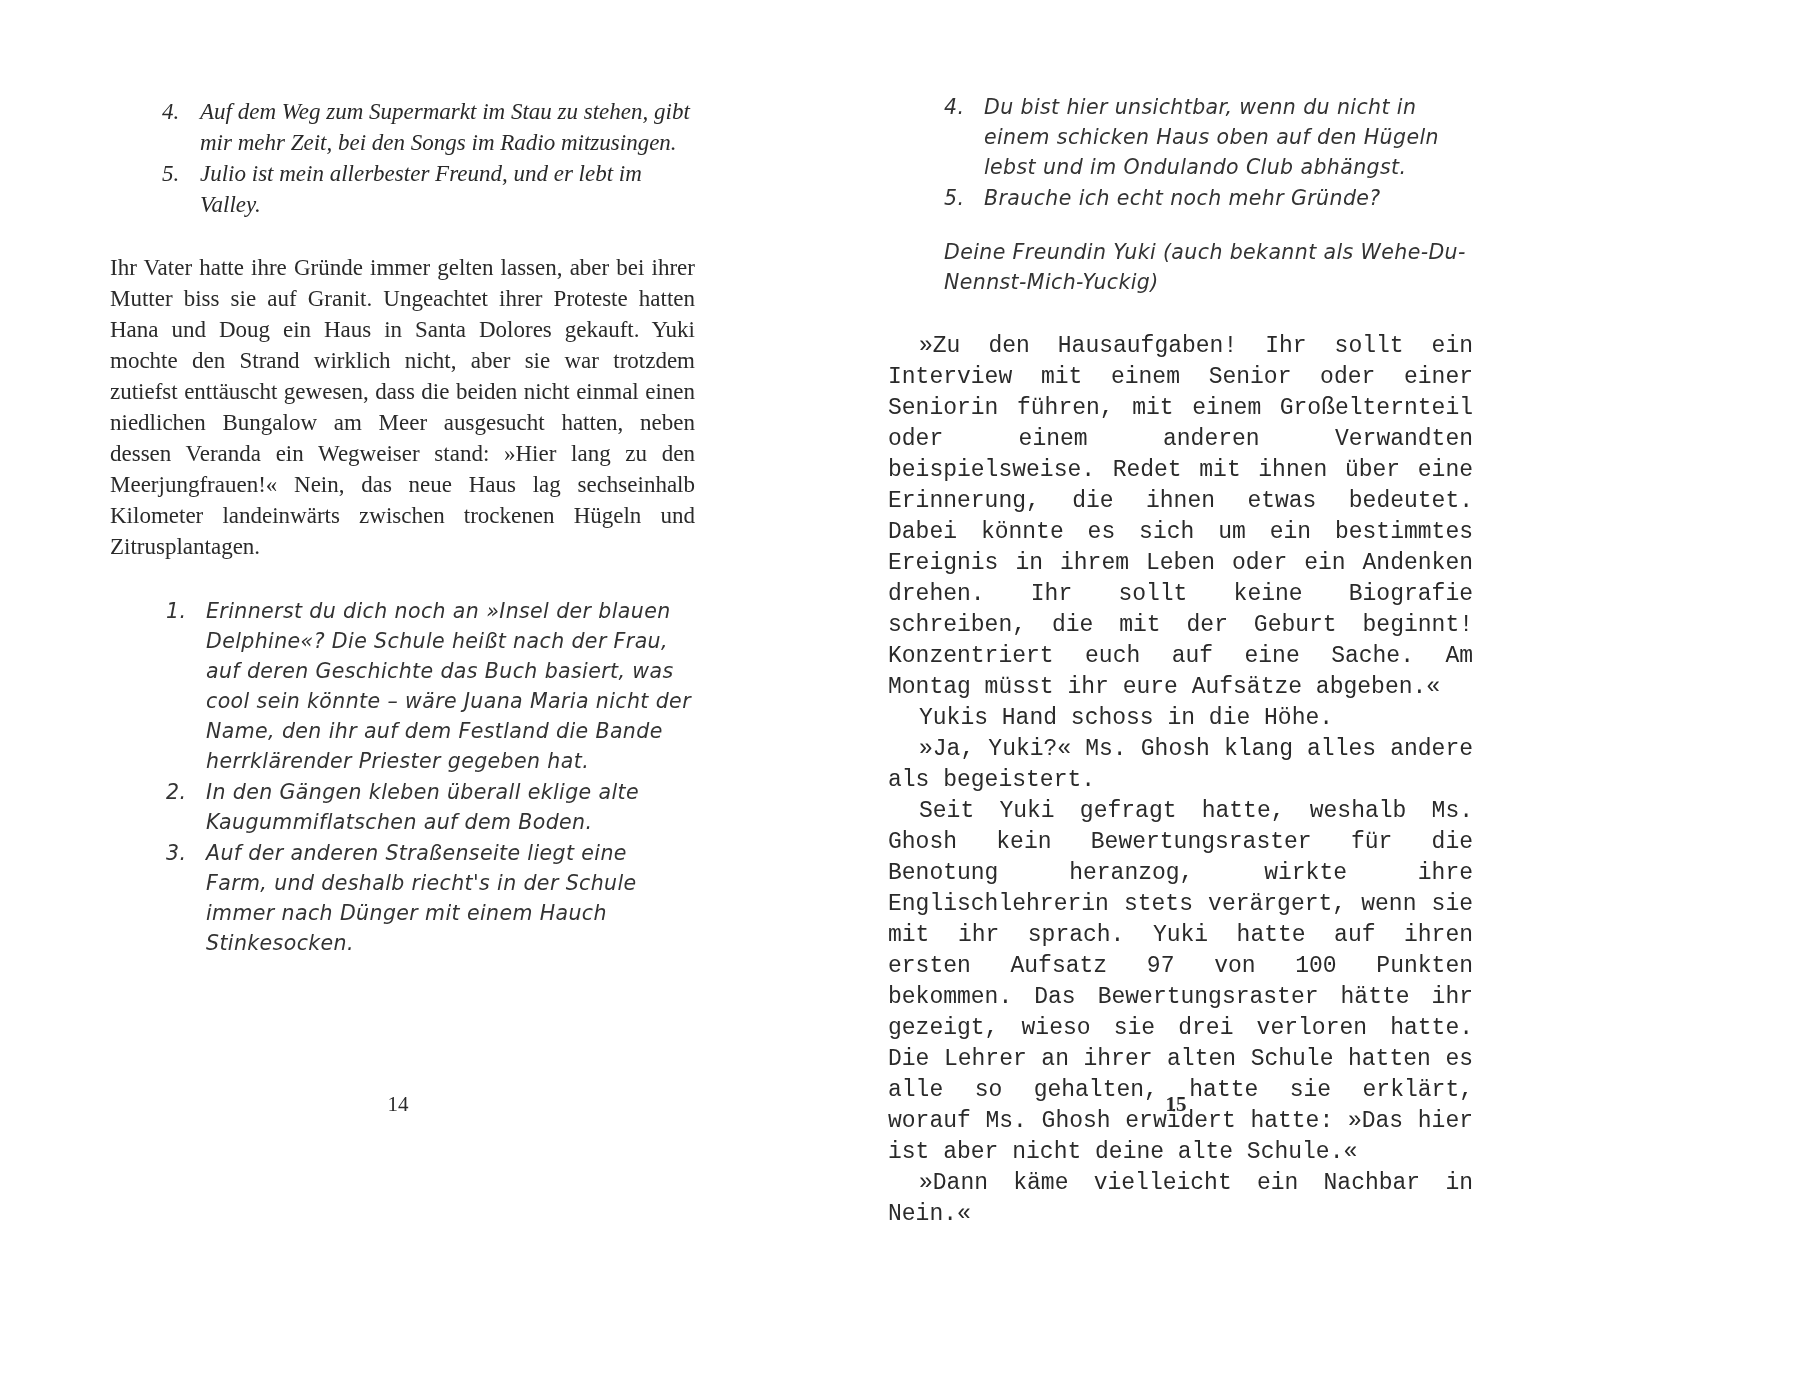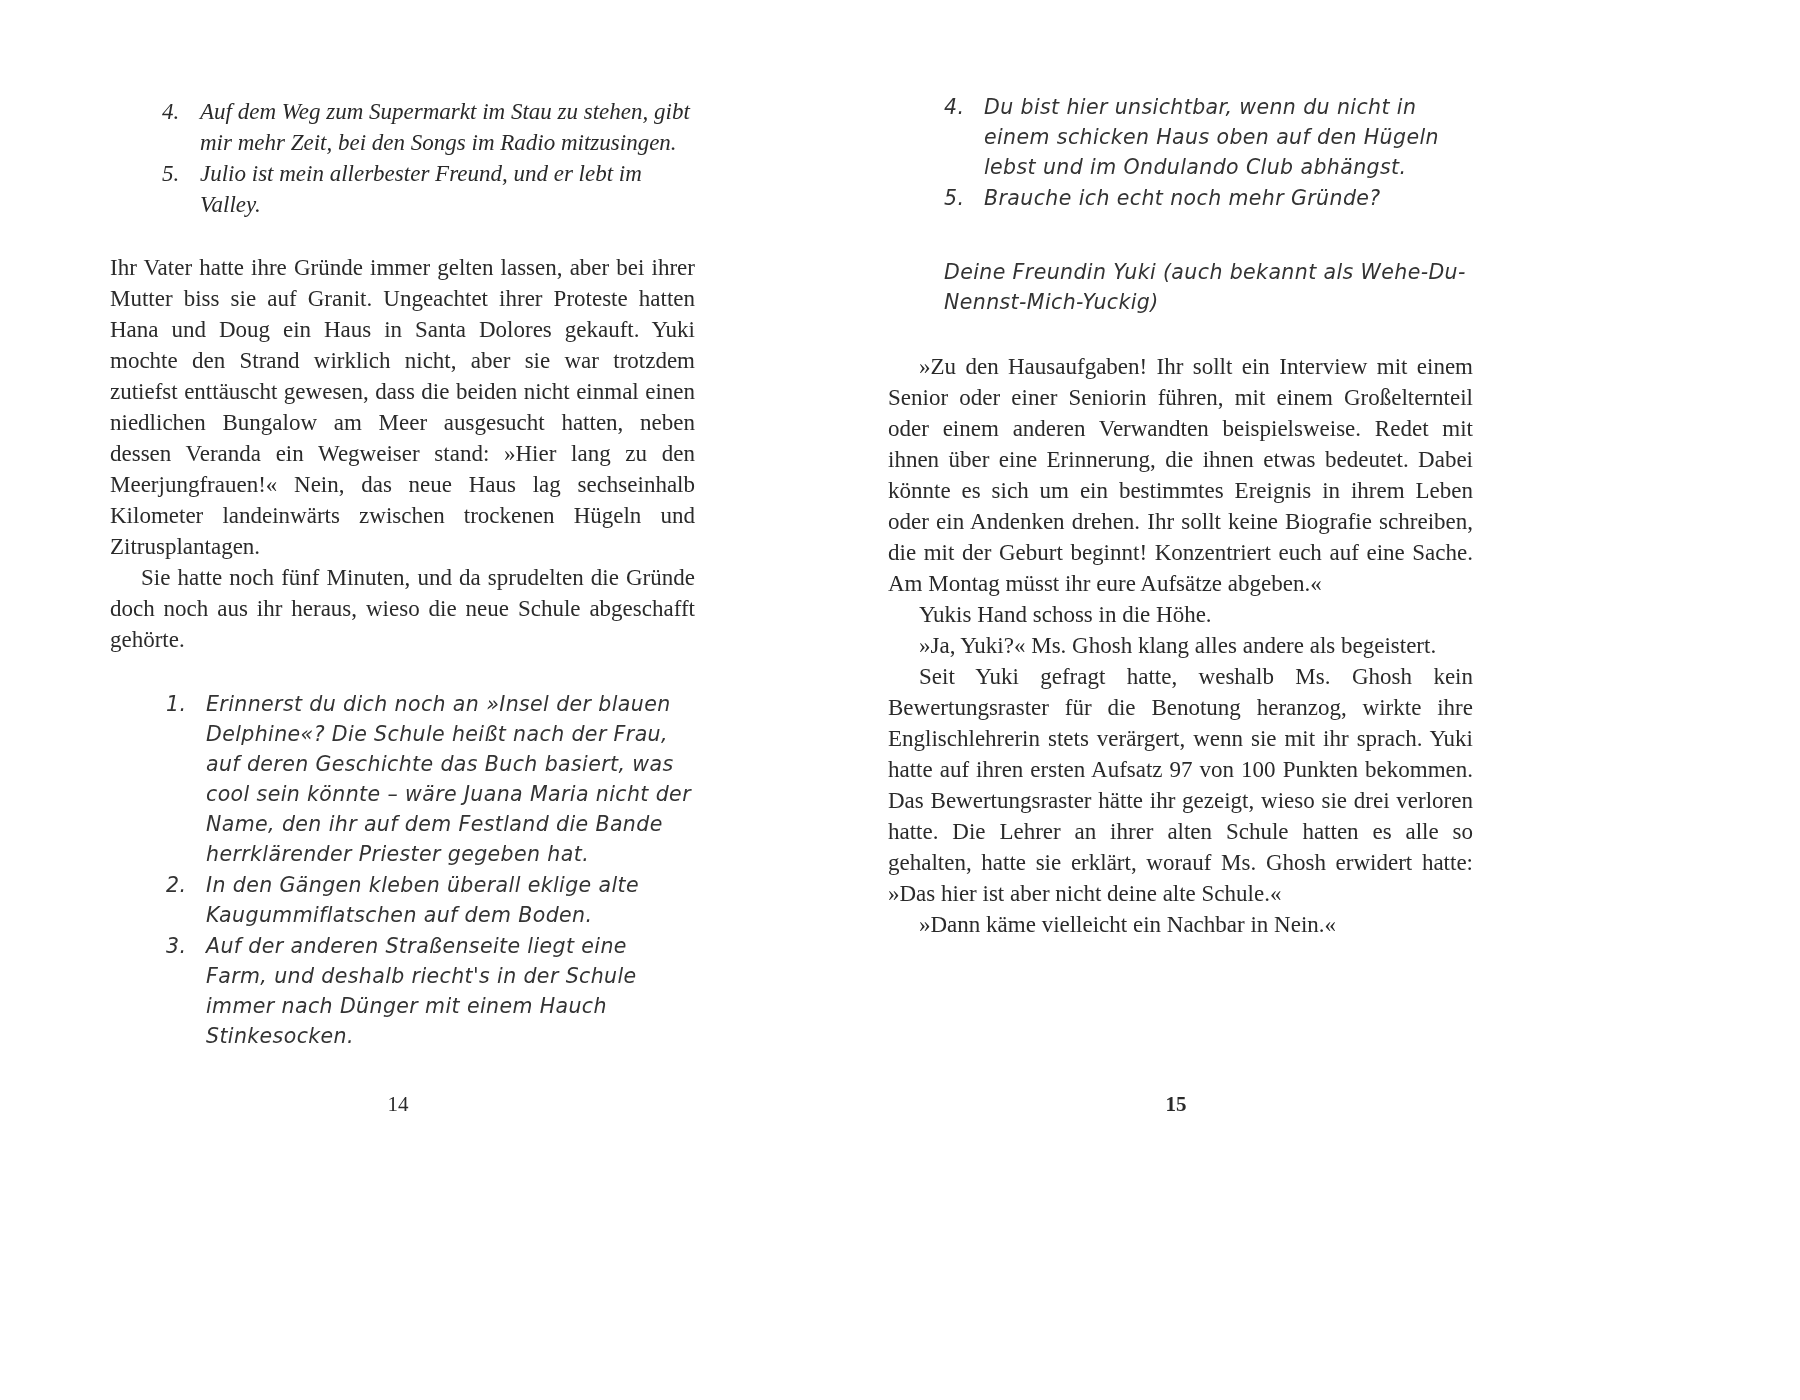--- a/index.html
+++ b/index.html
@@ -52,29 +52,30 @@
   }
   .hand-list {
     padding-left: 56px;
     margin: 0;
   }
   .hand-list .list-num { width: 40px; }
   .hand-list .list-row { margin-bottom: 1px; }
 
   .signature {
     padding-left: 56px;
-    margin-top: 44px;
+    margin-top: 24px;
     margin-bottom: 34px;
   }
 
   .body-block p {
     margin: 0;
   }
   .body-block p.indent {
     text-indent: 31px;
+    font-family: Liberation Mono, monospace;
   }
   .gap-after { margin-bottom: 30px; }
   .gap-before { margin-top: 34px; }
 
   .page-num {
     position: absolute;
     top: 1092px;
     width: 80px;
     text-align: center;
     font-family: "Liberation Serif", serif;
@@ -97,21 +98,20 @@
         <span class="list-text">Auf dem Weg zum Supermarkt im Stau zu stehen, gibt mir mehr Zeit, bei den Songs im Radio mitzusingen.</span>
       </div>
       <div class="list-row">
         <span class="list-num">5.</span>
         <span class="list-text">Julio ist mein allerbester Freund, und er lebt im Valley.</span>
       </div>
     </div>
 
     <div class="body-block">
       <p>Ihr Vater hatte ihre Gründe immer gelten lassen, aber bei ihrer Mutter biss sie auf Granit. Ungeachtet ihrer Proteste hatten Hana und Doug ein Haus in Santa Dolores gekauft. Yuki mochte den Strand wirklich nicht, aber sie war trotzdem zutiefst enttäuscht gewesen, dass die beiden nicht einmal einen niedlichen Bungalow am Meer ausgesucht hatten, neben dessen Veranda ein Wegweiser stand: »Hier lang zu den Meerjungfrauen!« Nein, das neue Haus lag sechseinhalb Kilometer landeinwärts zwischen trockenen Hügeln und Zitrusplantagen.</p>
-      <p class="indent gap-after">Sie hatte noch fünf Minuten, und da sprudelten die Gründe doch noch aus ihr heraus, wieso die neue Schule abgeschafft gehörte.</p>
     </div>
 
     <div class="hand hand-list gap-before">
       <div class="list-row">
         <span class="list-num">1.</span>
         <span class="list-text">Erinnerst du dich noch an »Insel der blauen Delphine«? Die Schule heißt nach der Frau, auf deren Geschichte das Buch basiert, was cool sein könnte – wäre Juana Maria nicht der Name, den ihr auf dem Festland die Bande herrklärender Priester gegeben hat.</span>
       </div>
       <div class="list-row">
         <span class="list-num">2.</span>
         <span class="list-text">In den Gängen kleben überall eklige alte Kaugummiflatschen auf dem Boden.</span>

